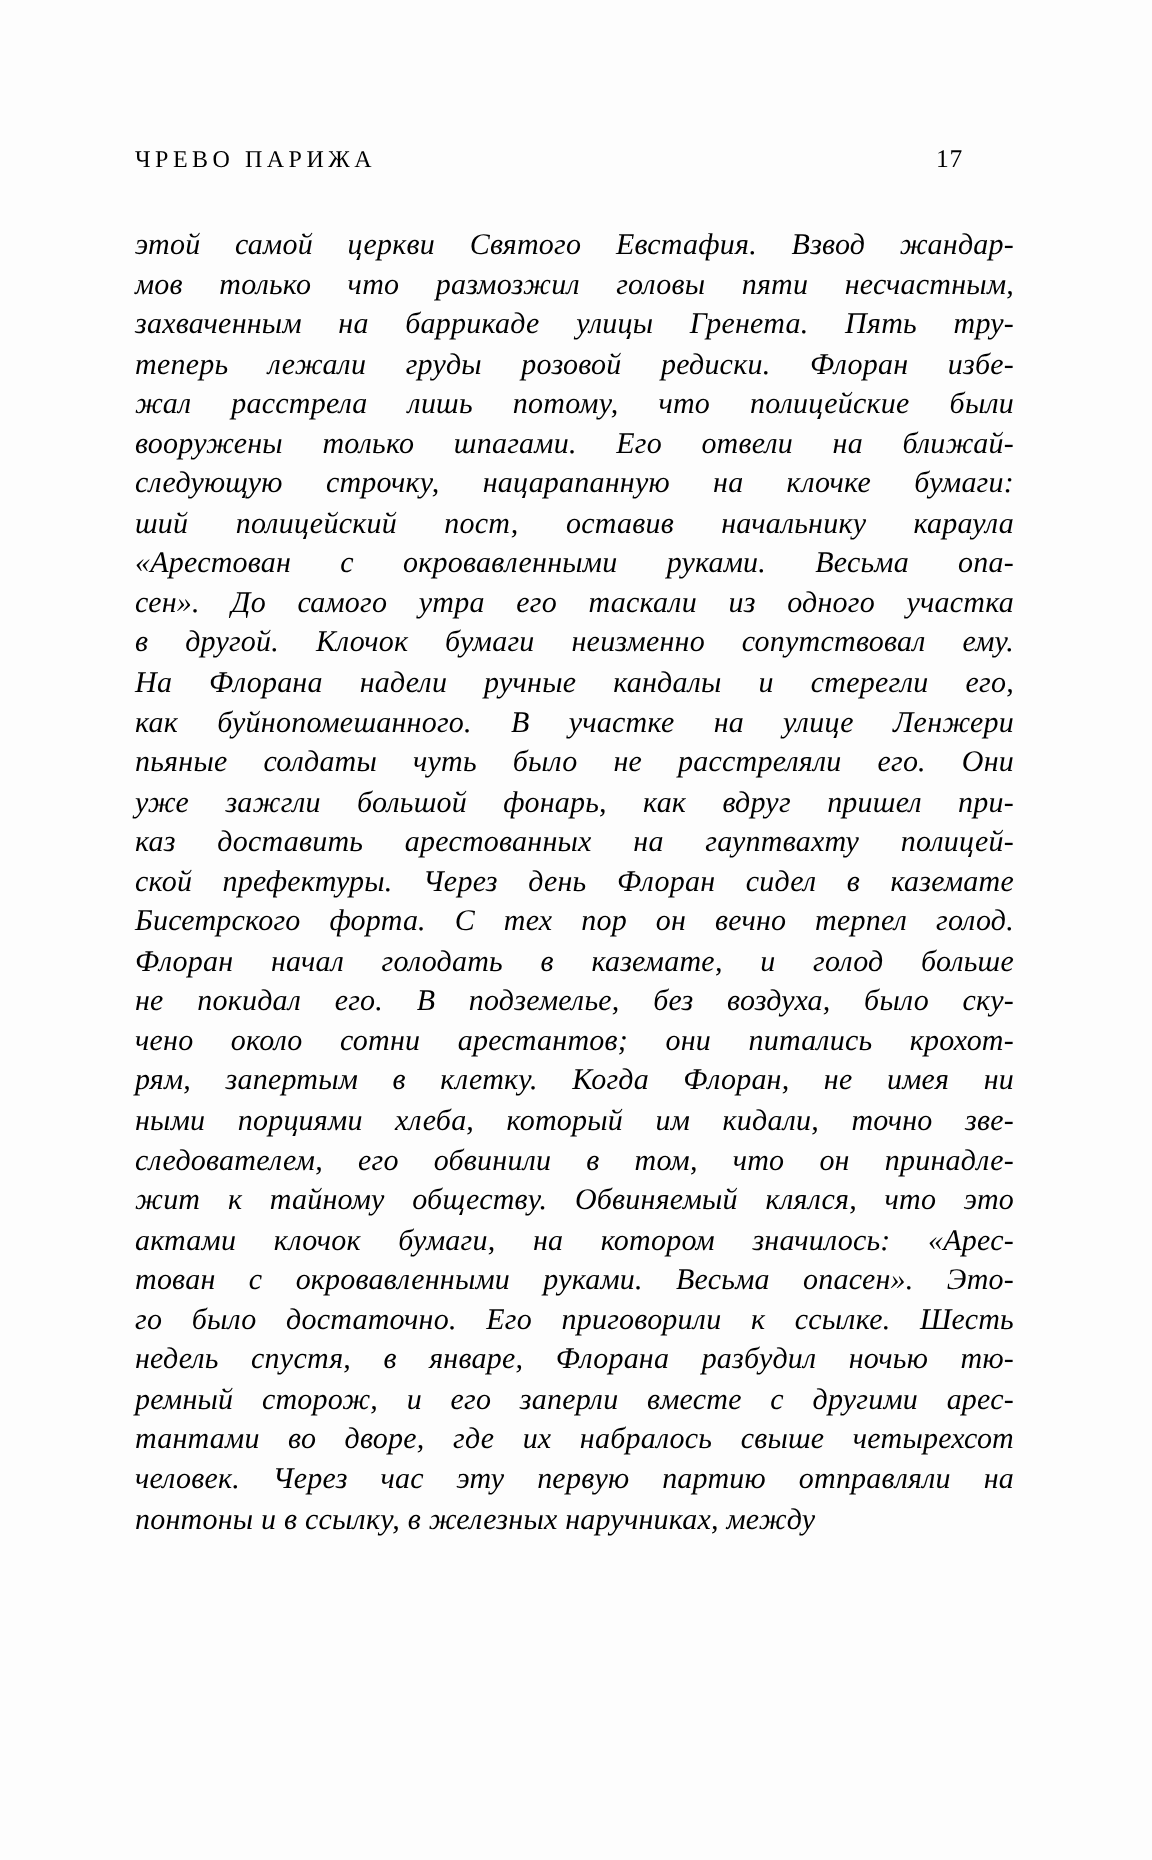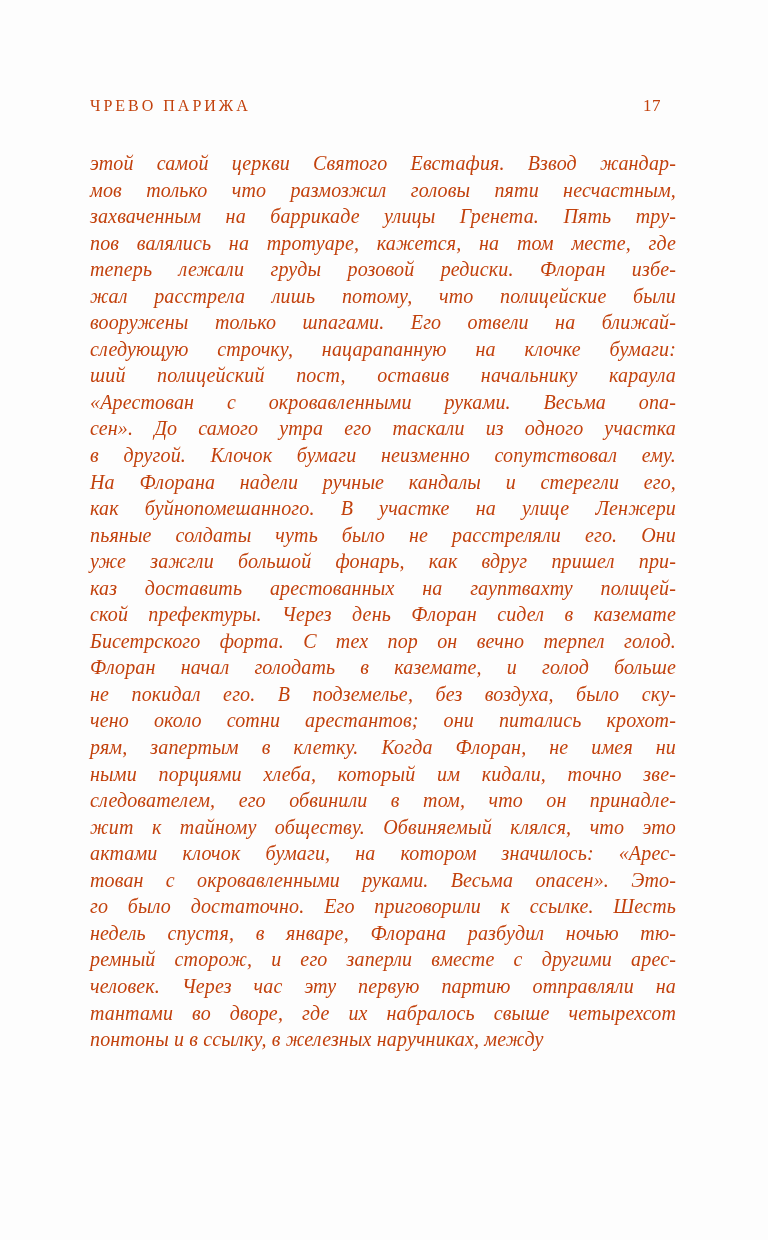--- a/index.html
+++ b/index.html
@@ -6,41 +6,41 @@
     margin: 0;
     padding: 0;
     background: #ffffff;
   }
   .page {
     position: relative;
     width: 768px;
     height: 1240px;
     background: #fdfdfd;
     font-family: "Liberation Serif", serif;
-    color: #c2410c;
+    color: #000000;
     overflow: hidden;
   }
   .header {
     position: absolute;
     left: 90px;
     right: 92px;
     top: 96px;
     display: flex;
     justify-content: space-between;
     align-items: baseline;
   }
   .running-title {
     font-size: 16px;
     letter-spacing: 3px;
     font-weight: 400;
   }
   .page-number {
     font-size: 17px;
     letter-spacing: 0.5px;
-    margin-right: 15px;
+    margin-right: 34px;
   }
   .body-text {
     position: absolute;
     left: 90px;
     right: 92px;
     top: 150px;
     font-size: 20px;
     line-height: 26.55px;
     letter-spacing: 0.15px;
     font-style: italic;
@@ -58,21 +58,20 @@
 
 <div class="page">
   <div class="header">
     <span class="running-title">ЧРЕВО ПАРИЖА</span>
     <span class="page-number">17</span>
   </div>
   <div class="body-text">
       <div class="line">этой самой церкви Святого Евстафия. Взвод жандар-</div>
       <div class="line">мов только что размозжил головы пяти несчастным,</div>
       <div class="line">захваченным на баррикаде улицы Гренета. Пять тру-</div>
-      <div class="line">пов валялись на тротуаре, кажется, на том месте, где</div>
       <div class="line">теперь лежали груды розовой редиски. Флоран избе-</div>
       <div class="line">жал расстрела лишь потому, что полицейские были</div>
       <div class="line">вооружены только шпагами. Его отвели на ближай-</div>
       <div class="line">следующую строчку, нацарапанную на клочке бумаги:</div>
       <div class="line">ший полицейский пост, оставив начальнику караула</div>
       <div class="line">«Арестован с окровавленными руками. Весьма опа-</div>
       <div class="line">сен». До самого утра его таскали из одного участка</div>
       <div class="line">в другой. Клочок бумаги неизменно сопутствовал ему.</div>
       <div class="line">На Флорана надели ручные кандалы и стерегли его,</div>
       <div class="line">как буйнопомешанного. В участке на улице Ленжери</div>
@@ -86,17 +85,17 @@
       <div class="line">чено около сотни арестантов; они питались крохот-</div>
       <div class="line">рям, запертым в клетку. Когда Флоран, не имея ни</div>
       <div class="line">ными порциями хлеба, который им кидали, точно зве-</div>
       <div class="line">следователем, его обвинили в том, что он принадле-</div>
       <div class="line">жит к тайному обществу. Обвиняемый клялся, что это</div>
       <div class="line">актами клочок бумаги, на котором значилось: «Арес-</div>
       <div class="line">тован с окровавленными руками. Весьма опасен». Это-</div>
       <div class="line">го было достаточно. Его приговорили к ссылке. Шесть</div>
       <div class="line">недель спустя, в январе, Флорана разбудил ночью тю-</div>
       <div class="line">ремный сторож, и его заперли вместе с другими арес-</div>
+      <div class="line">тантами во дворе, где их набралось свыше четырехсот</div>
       <div class="line">человек. Через час эту первую партию отправляли на</div>
-      <div class="line">тантами во дворе, где их набралось свыше четырехсот</div>
       <div class="line last">понтоны и в ссылку, в железных наручниках, между</div>
     </div>
 </div>
 
 </body></html>

